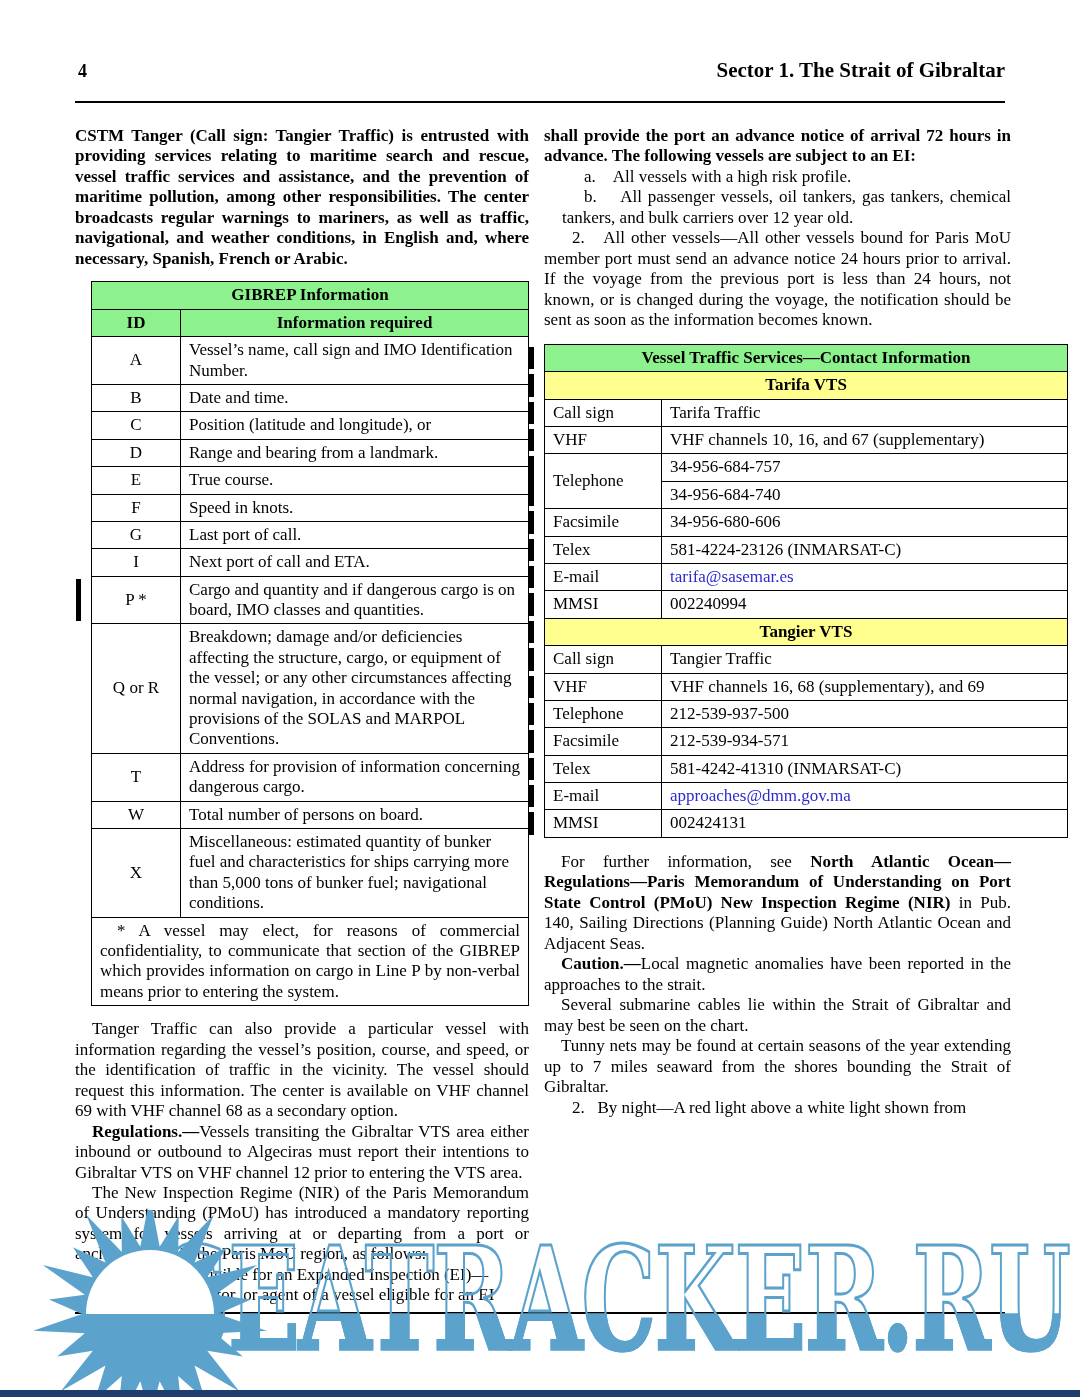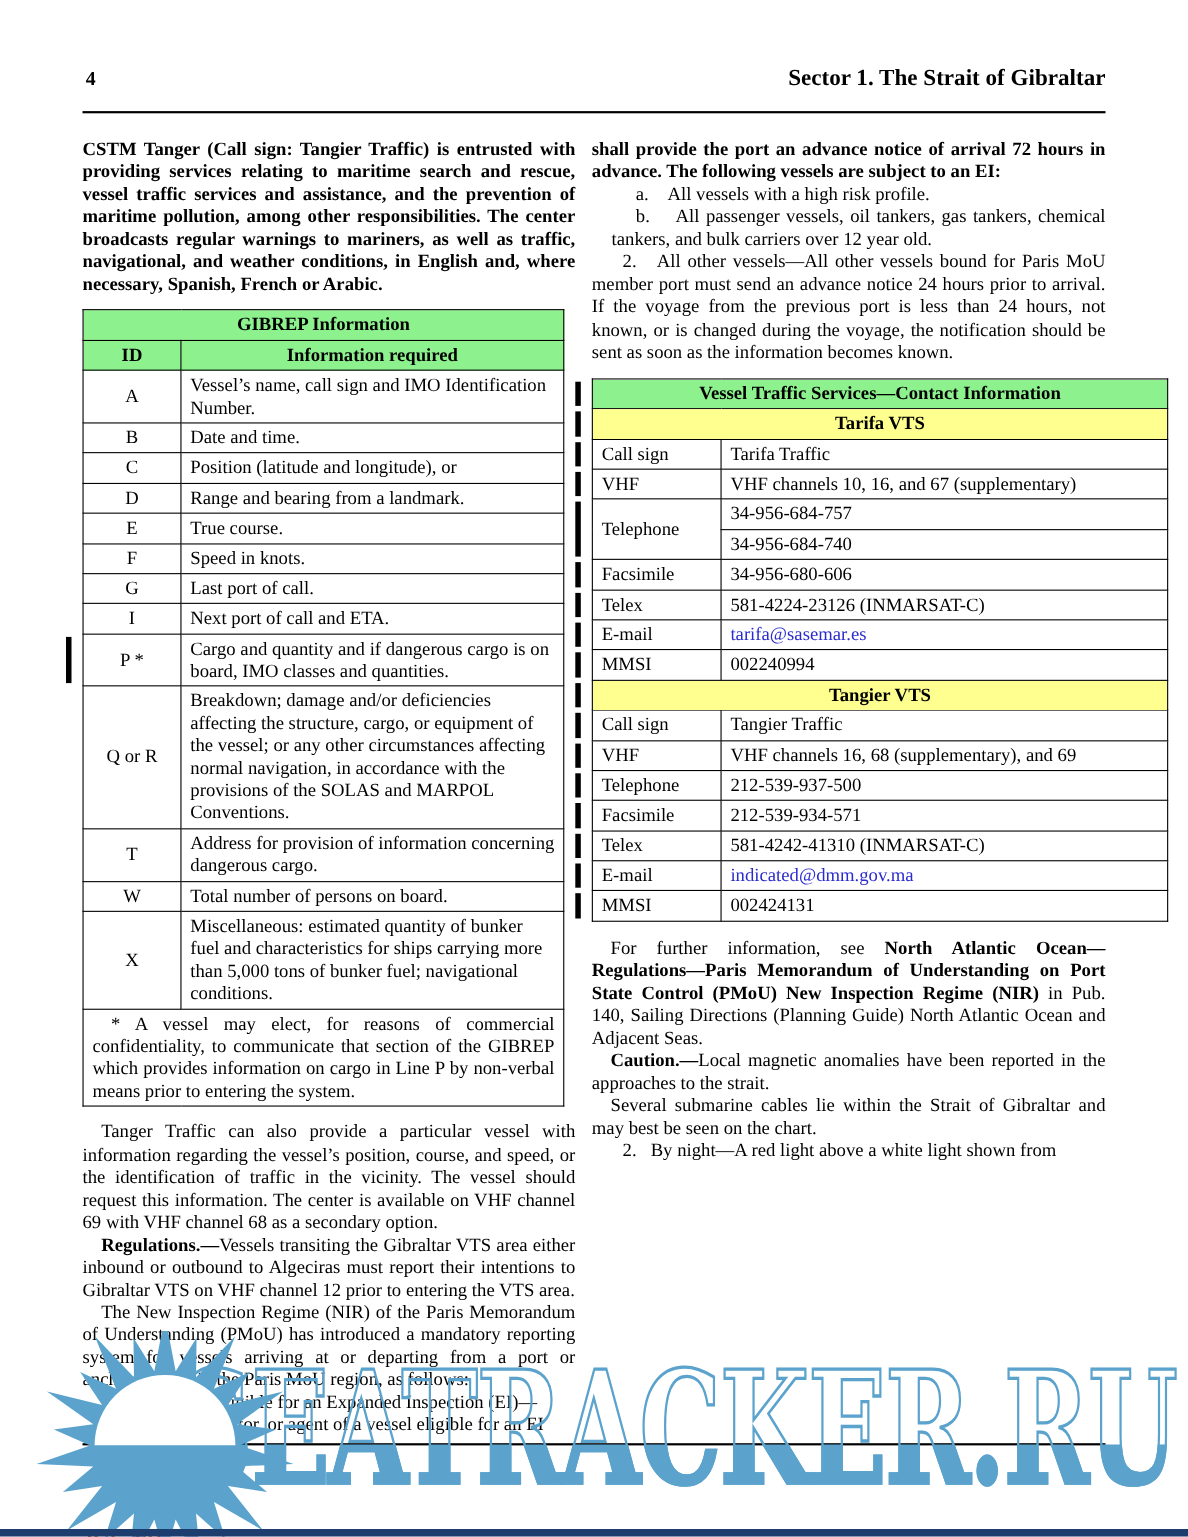--- a/index.html
+++ b/index.html
@@ -19,21 +19,21 @@
   .col p.noindent{text-indent:0;font-weight:bold;}
   .li1-left{text-indent:38px !important;}
   .p-master{text-indent:20px !important;}
   .li-ab{padding-left:18px;text-indent:22px !important;}
   .li-num{text-indent:28px !important;}
   
   table{border-collapse:collapse;font-size:17px;line-height:1.2;}
   td,th{border:1.5px solid #000;padding:3px 8px;vertical-align:middle;text-align:left;font-weight:normal;}
   .t-caption{background:#8df28d;font-weight:bold;text-align:center;}
   .t-sub{background:#ffff8f;font-weight:bold;text-align:center;}
-  .gibrep{width:438px;margin:12px 0 13px 0;}
+  .gibrep{width:438px;margin:12px 0 13px 16px;}
   .gibrep .idcell{width:72px;text-align:center;}
   .gibrep .idhead{width:72px;}
   .gibrep .foot{text-align:justify;text-indent:17px;}
   .vts{width:524px;margin:13px 0 14px 0;}
   .vts .lbl{width:100px;}
   
   .cb{position:relative;}
   .cb::before{content:"";position:absolute;left:-16px;top:2px;bottom:2px;width:4.5px;background:#000;}
   a.mail{color:#2b2bcd;text-decoration:none;}
   
@@ -202,32 +202,33 @@
       <tr>
         <td class="lbl cb">Facsimile</td>
         <td>212-539-934-571</td>
       </tr>
       <tr>
         <td class="lbl cb">Telex</td>
         <td>581-4242-41310 (INMARSAT-C)</td>
       </tr>
       <tr>
         <td class="lbl cb">E-mail</td>
-        <td><a class="mail" href="#">indicated@dmm.gov.ma</a></td>
+        <td><a class="mail" href="#">approaches@dmm.gov.ma</a></td>
       </tr>
       <tr>
         <td class="lbl cb">MMSI</td>
         <td>002424131</td>
       </tr>
     </tbody>
       </table>
 
     <p><span>For further information, see </span><b>North Atlantic Ocean—Regulations—Paris Memorandum of Understanding on Port State Control (PMoU) New Inspection Regime (NIR)</b><span> in Pub. 140, Sailing Directions (Planning Guide) North Atlantic Ocean and Adjacent Seas.</span></p>
     <p><b>Caution.—</b><span>Local magnetic anomalies have been reported in the approaches to the strait.</span></p>
     <p>Several submarine cables lie within the Strait of Gibraltar and may best be seen on the chart.</p>
+    <p>Tunny nets may be found at certain seasons of the year extending up to 7 miles seaward from the shores bounding the Strait of Gibraltar.</p>
     <p class="li-num">2.&nbsp;&nbsp;&nbsp;By night—A red light above a white light shown from</p>
   </div>
 </div>
 
 <div class="footer-rule"></div>
 <div class="pub">Pub. 131</div>
 
 <div class="wm">
   <span class="layer outline">SEATRACKER.RU</span>
   <span class="layer solid">SEATRACKER.RU</span>

